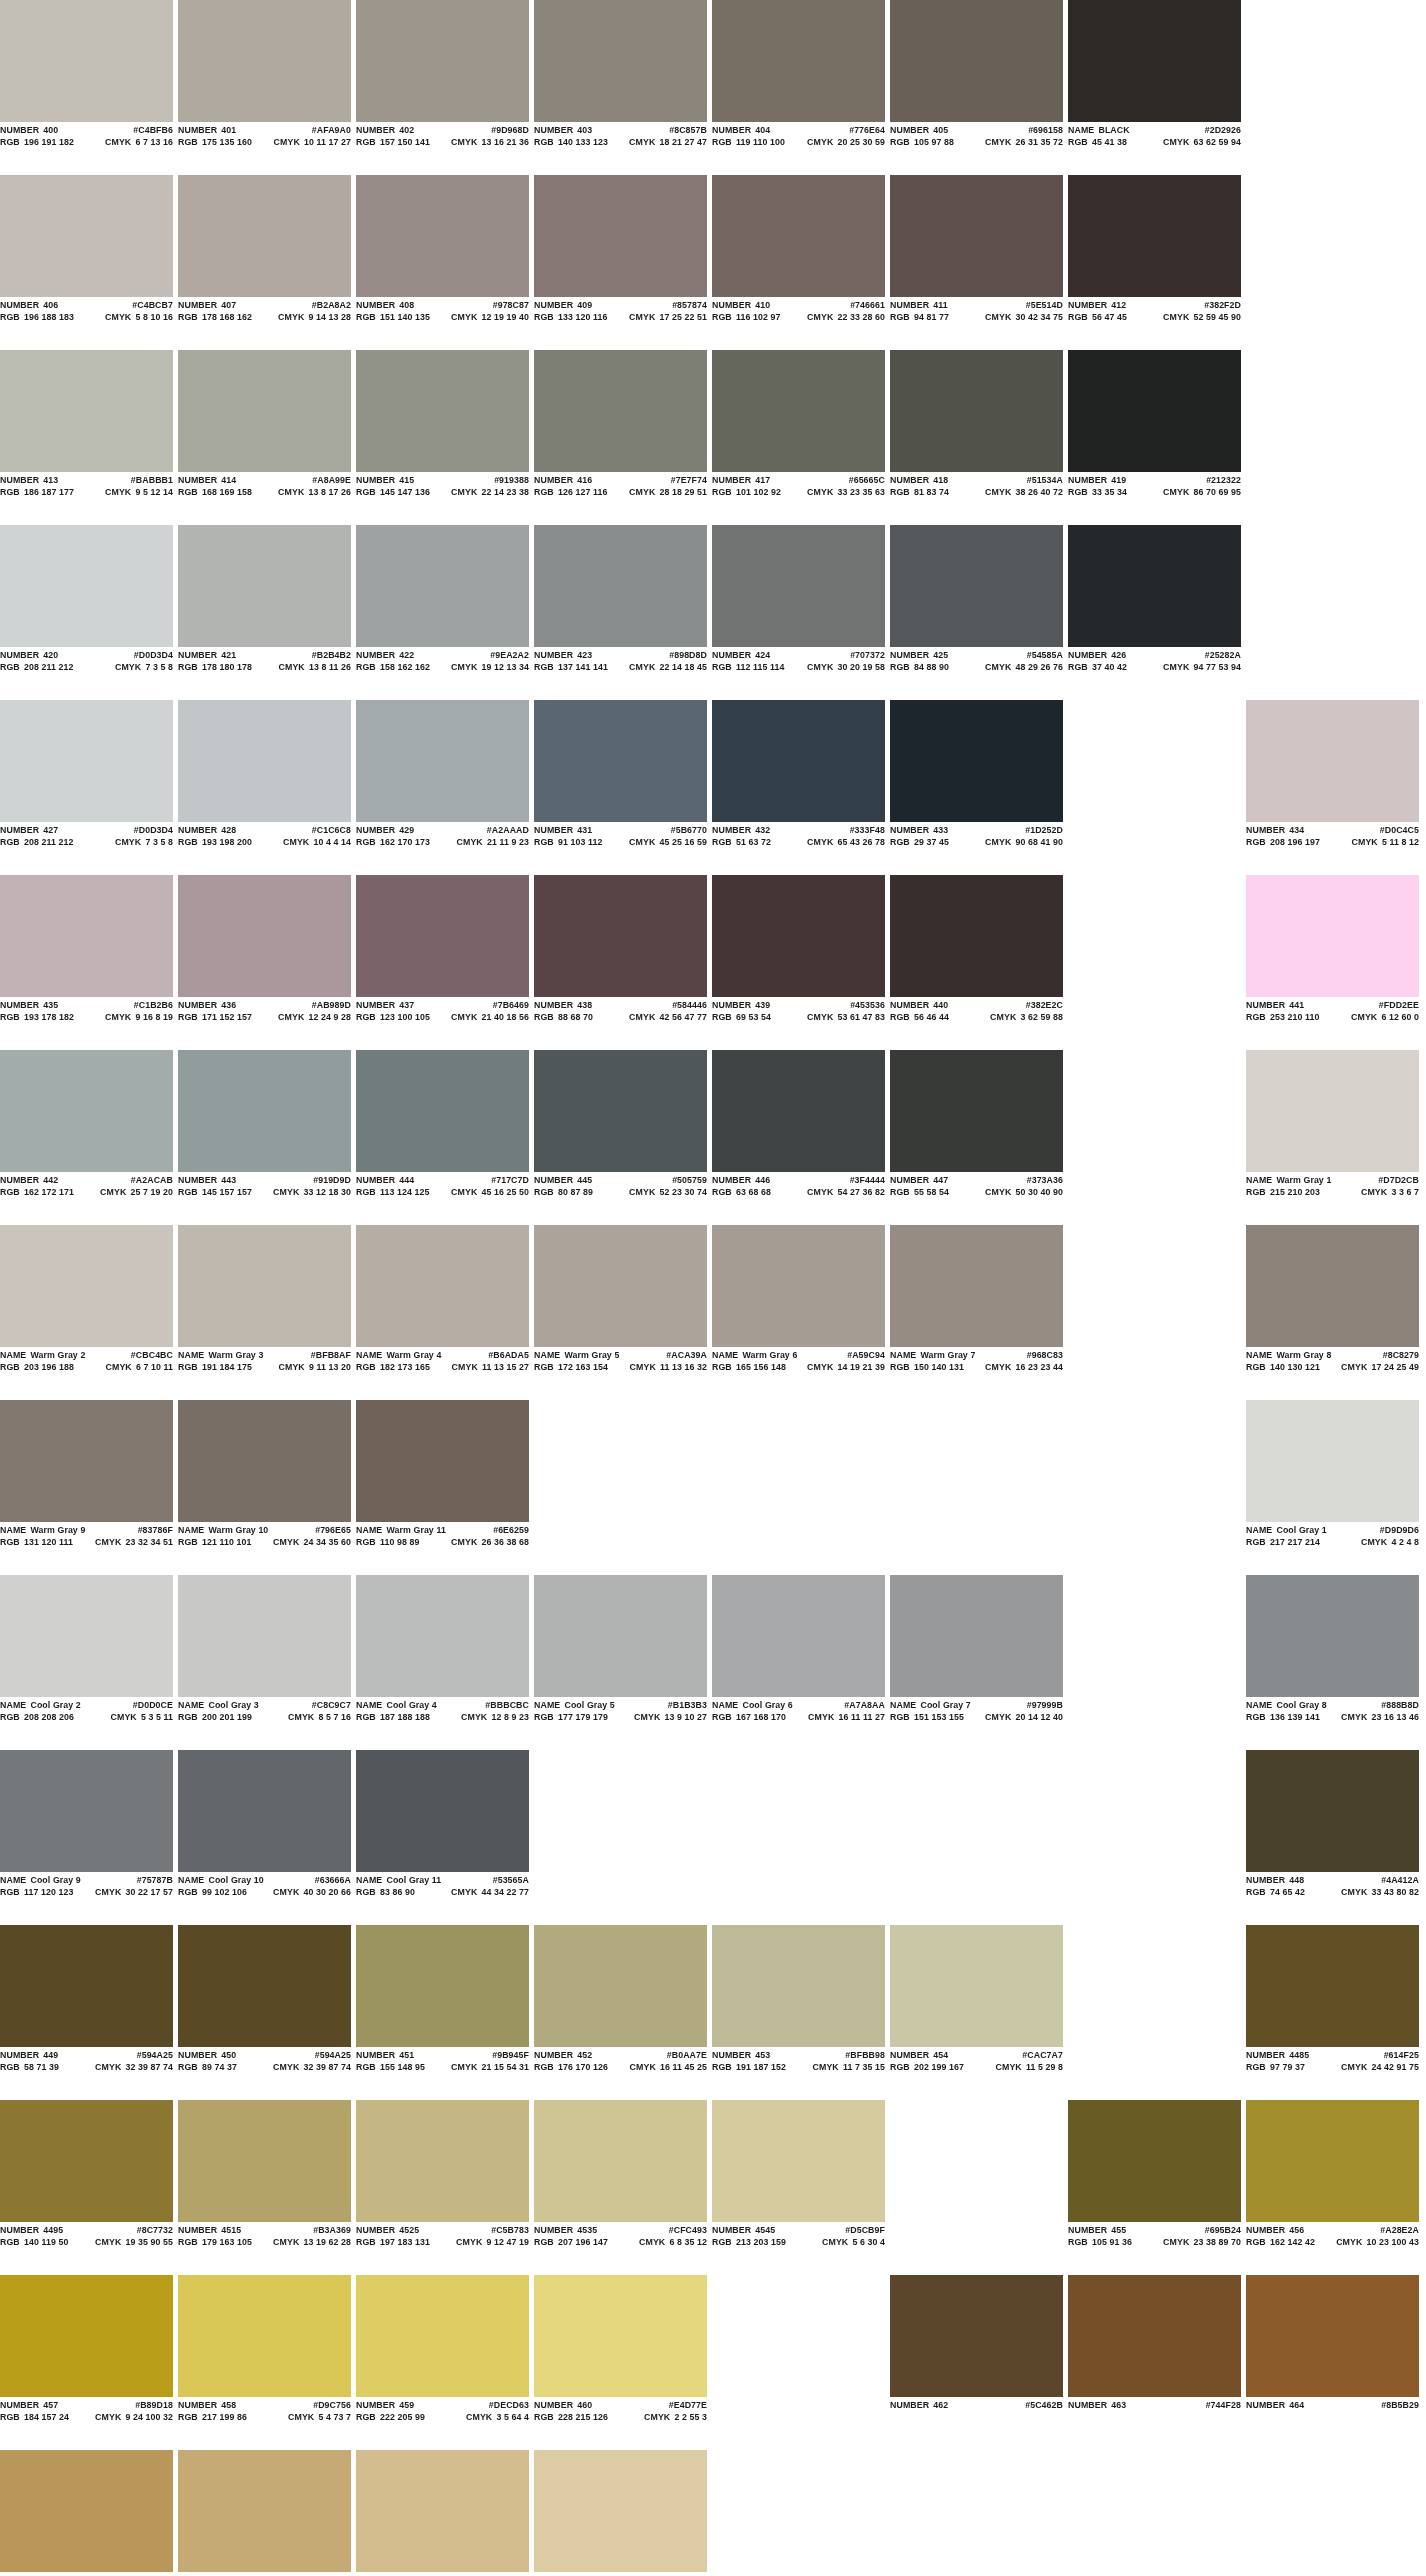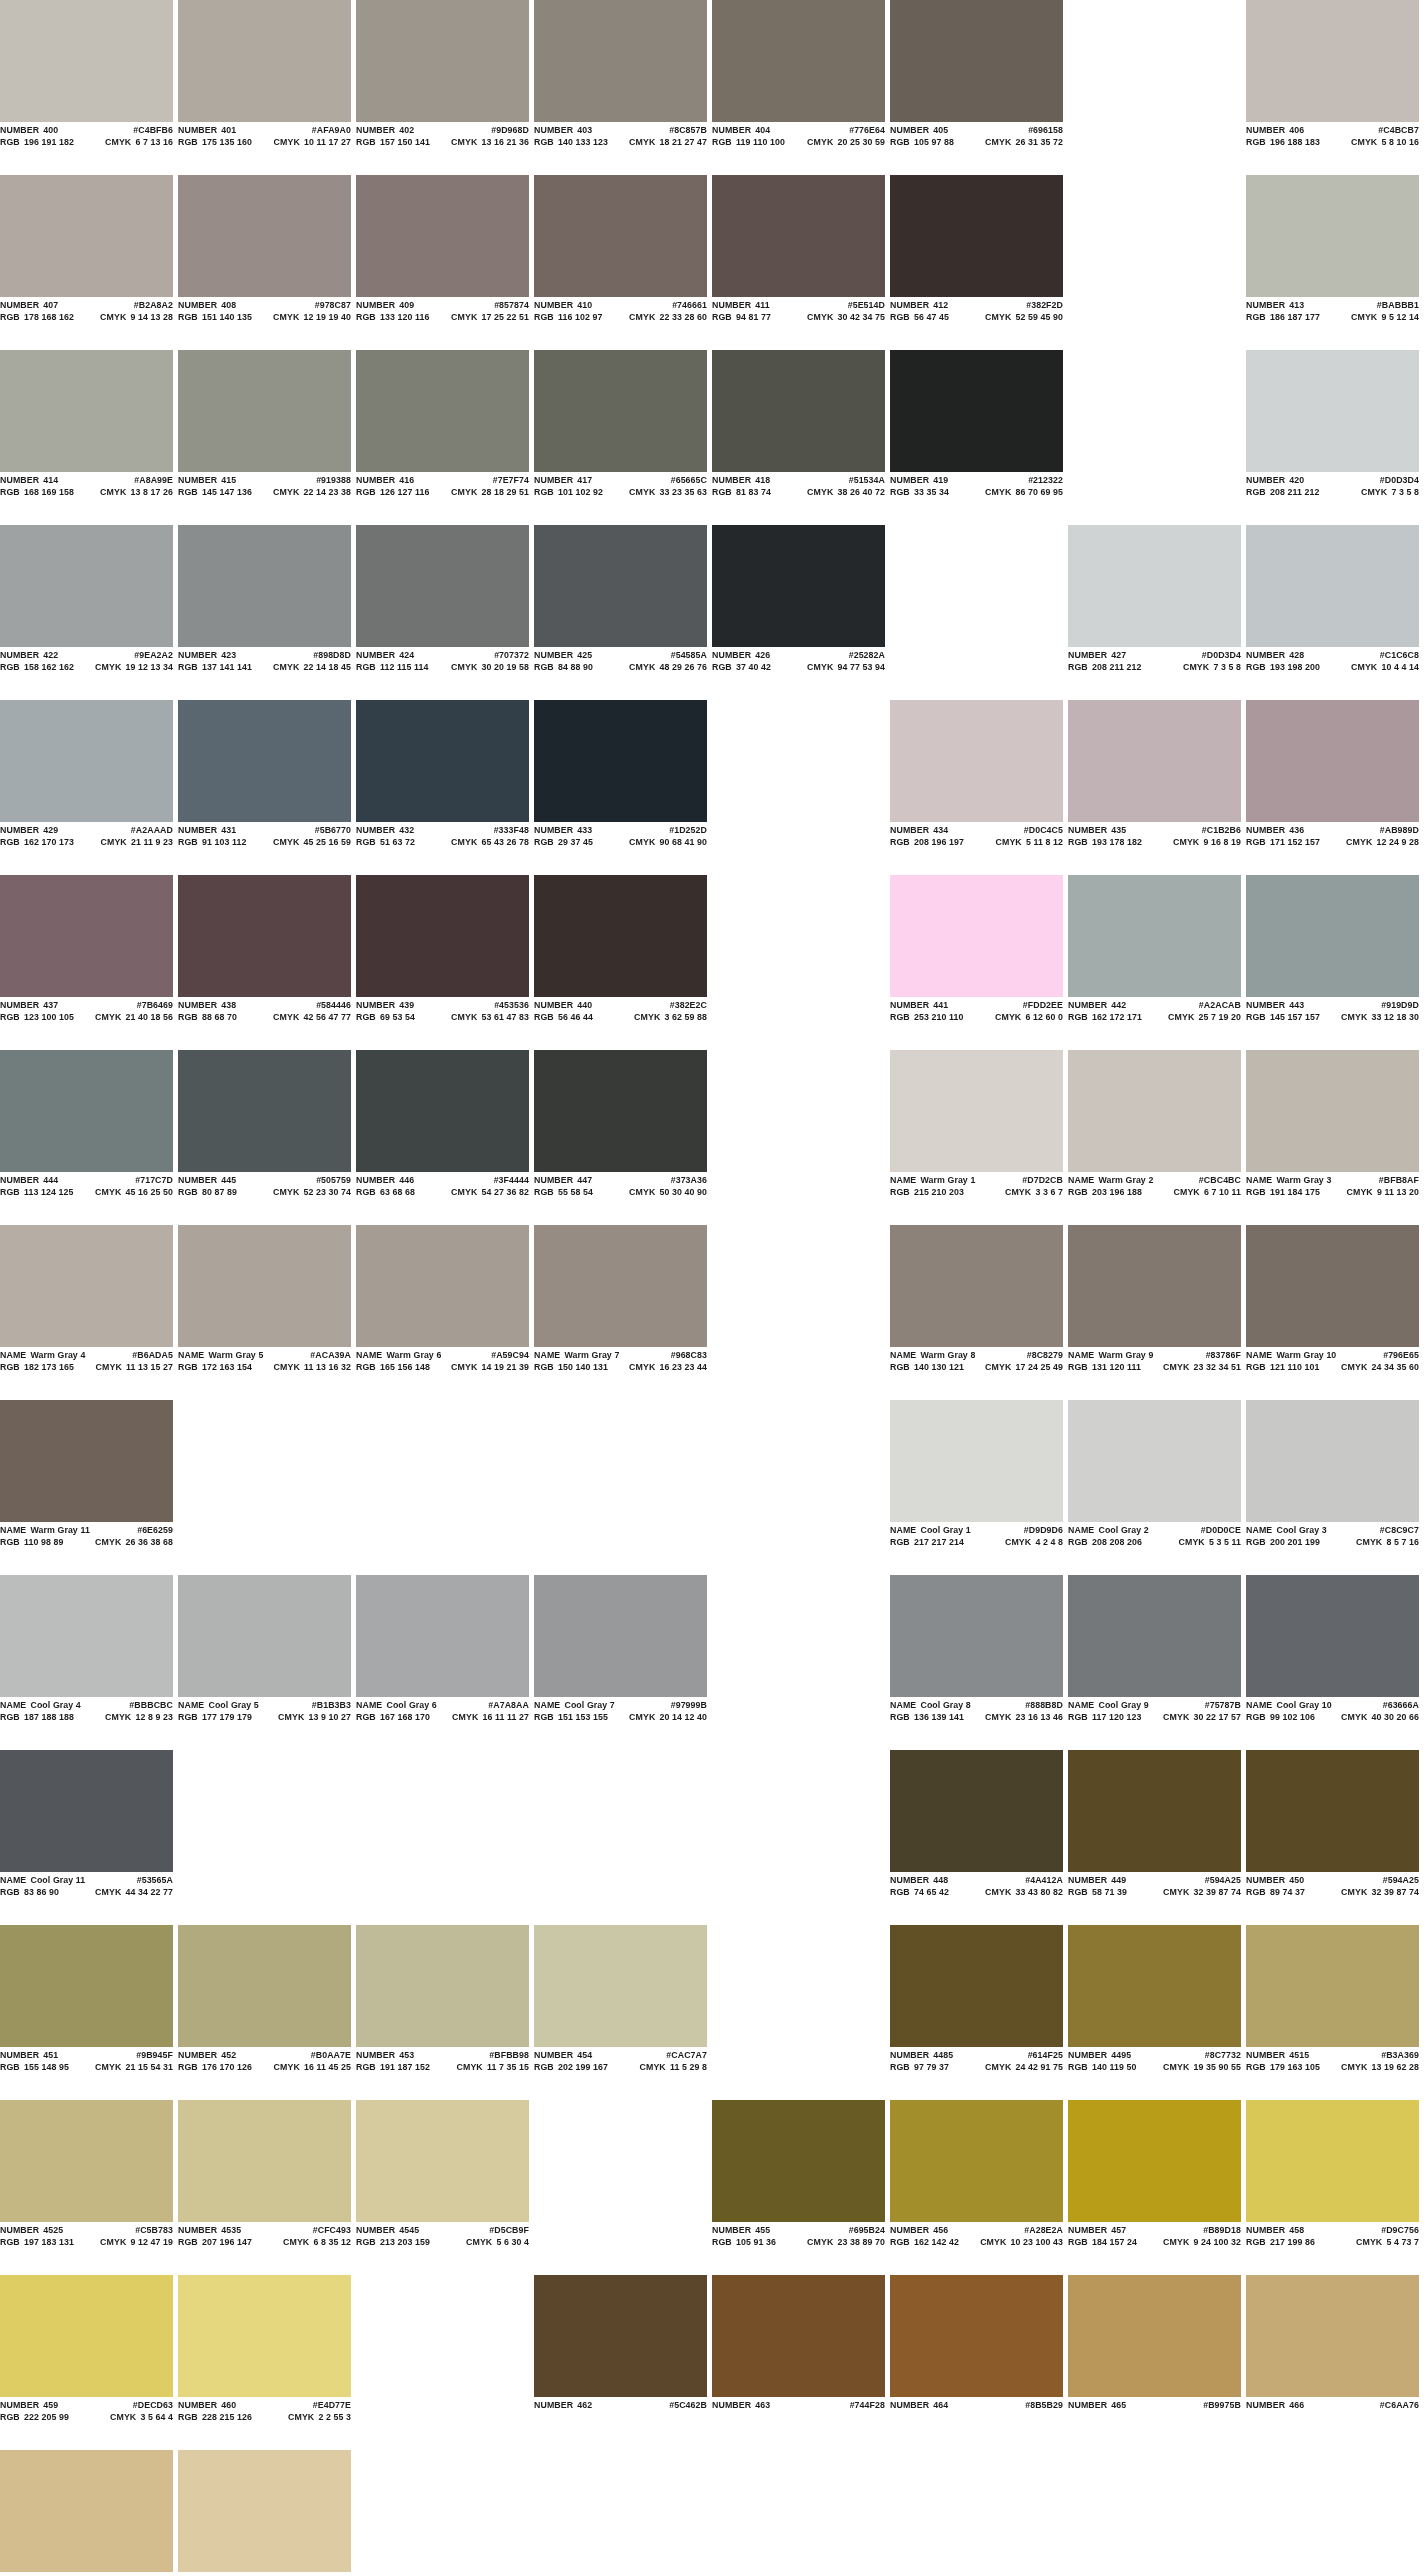--- a/index.html
+++ b/index.html
@@ -131,20 +131,33 @@
           <div class="metaline l1">
             <span class="m-left"><span class="m-key">NUMBER</span><span>405</span></span>
             <span class="m-right hex">#696158</span>
           </div>
           <div class="metaline rgbline">
             <span class="m-left"><span class="m-key">RGB</span><span>105 97 88</span></span>
             <span class="m-right"><span class="m-key">CMYK</span><span>26 31 35 72</span></span>
           </div>
         </div>
       </div>
+      <div class="cell">
+        <div class="chip" style="background-color: rgb(45, 41, 38);"></div>
+        <div class="meta">
+          <div class="metaline l1">
+            <span class="m-left"><span class="m-key">NAME</span><span>BLACK</span></span>
+            <span class="m-right hex">#2D2926</span>
+          </div>
+          <div class="metaline rgbline">
+            <span class="m-left"><span class="m-key">RGB</span><span>45 41 38</span></span>
+            <span class="m-right"><span class="m-key">CMYK</span><span>63 62 59 94</span></span>
+          </div>
+        </div>
+      </div>
       <div class="cell empty"></div>
       <div class="cell">
         <div class="chip" style="background-color: rgb(196, 188, 183);"></div>
         <div class="meta">
           <div class="metaline l1">
             <span class="m-left"><span class="m-key">NUMBER</span><span>406</span></span>
             <span class="m-right hex">#C4BCB7</span>
           </div>
           <div class="metaline rgbline">
             <span class="m-left"><span class="m-key">RGB</span><span>196 188 183</span></span>
@@ -326,20 +339,33 @@
       <div class="cell">
         <div class="chip" style="background-color: rgb(208, 211, 212);"></div>
         <div class="meta">
           <div class="metaline l1">
             <span class="m-left"><span class="m-key">NUMBER</span><span>420</span></span>
             <span class="m-right hex">#D0D3D4</span>
           </div>
           <div class="metaline rgbline">
             <span class="m-left"><span class="m-key">RGB</span><span>208 211 212</span></span>
             <span class="m-right"><span class="m-key">CMYK</span><span>7 3 5 8</span></span>
+          </div>
+        </div>
+      </div>
+      <div class="cell">
+        <div class="chip" style="background-color: rgb(178, 180, 178);"></div>
+        <div class="meta">
+          <div class="metaline l1">
+            <span class="m-left"><span class="m-key">NUMBER</span><span>421</span></span>
+            <span class="m-right hex">#B2B4B2</span>
+          </div>
+          <div class="metaline rgbline">
+            <span class="m-left"><span class="m-key">RGB</span><span>178 180 178</span></span>
+            <span class="m-right"><span class="m-key">CMYK</span><span>13 8 11 26</span></span>
           </div>
         </div>
       </div>
       <div class="cell">
         <div class="chip" style="background-color: rgb(158, 162, 162);"></div>
         <div class="meta">
           <div class="metaline l1">
             <span class="m-left"><span class="m-key">NUMBER</span><span>422</span></span>
             <span class="m-right hex">#9EA2A2</span>
           </div>

